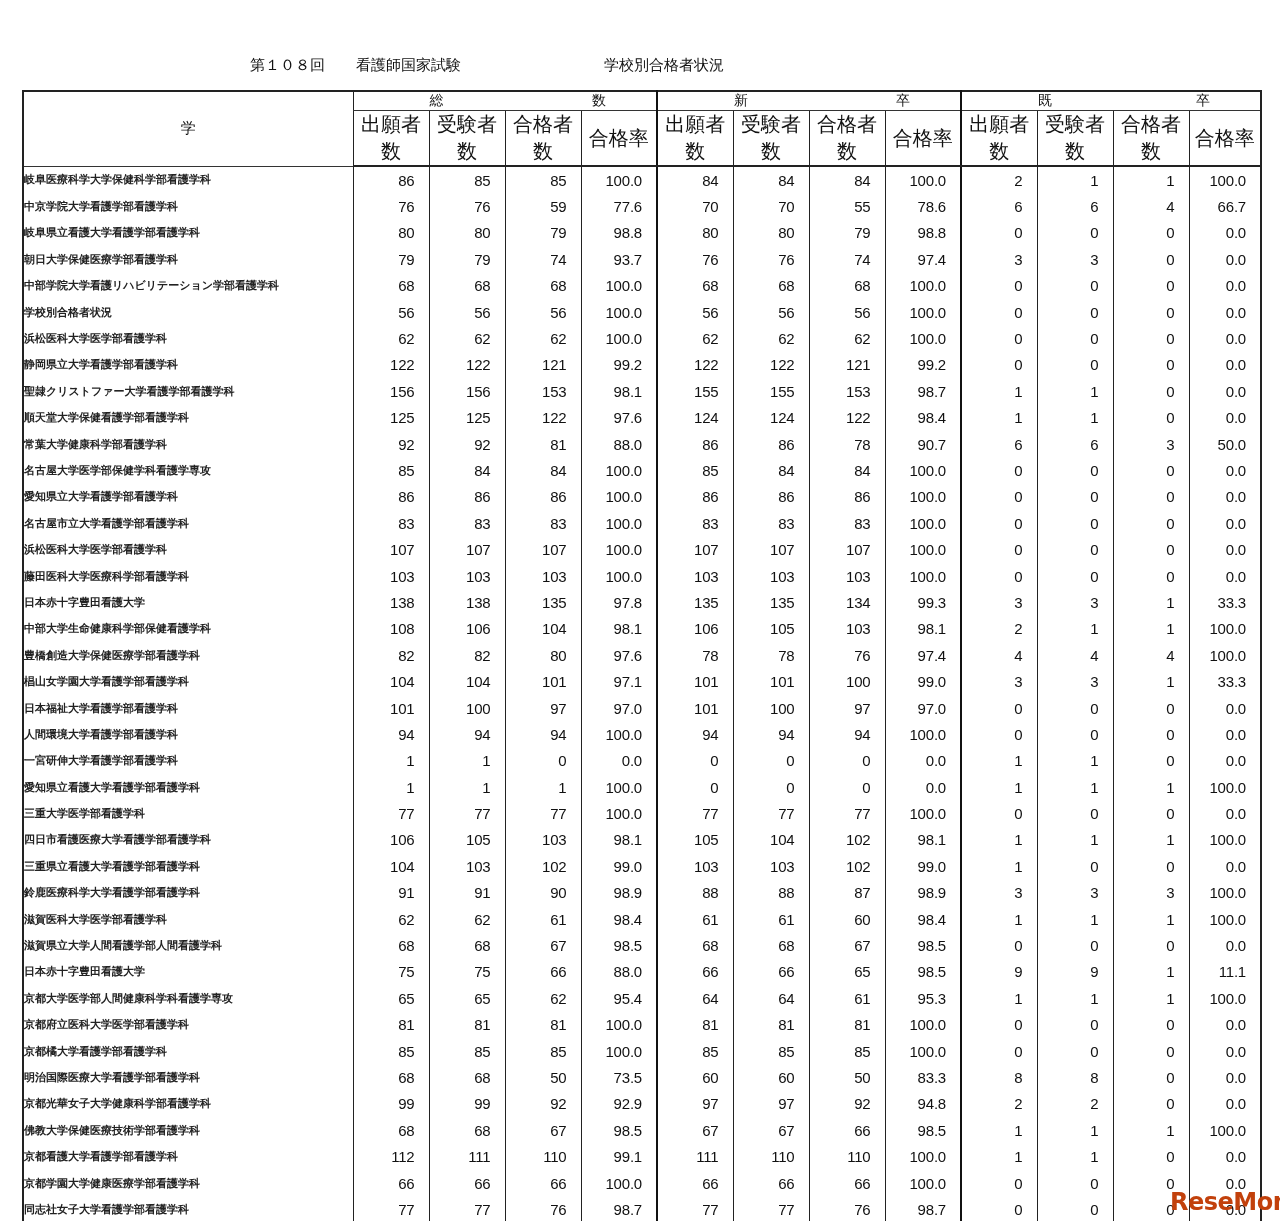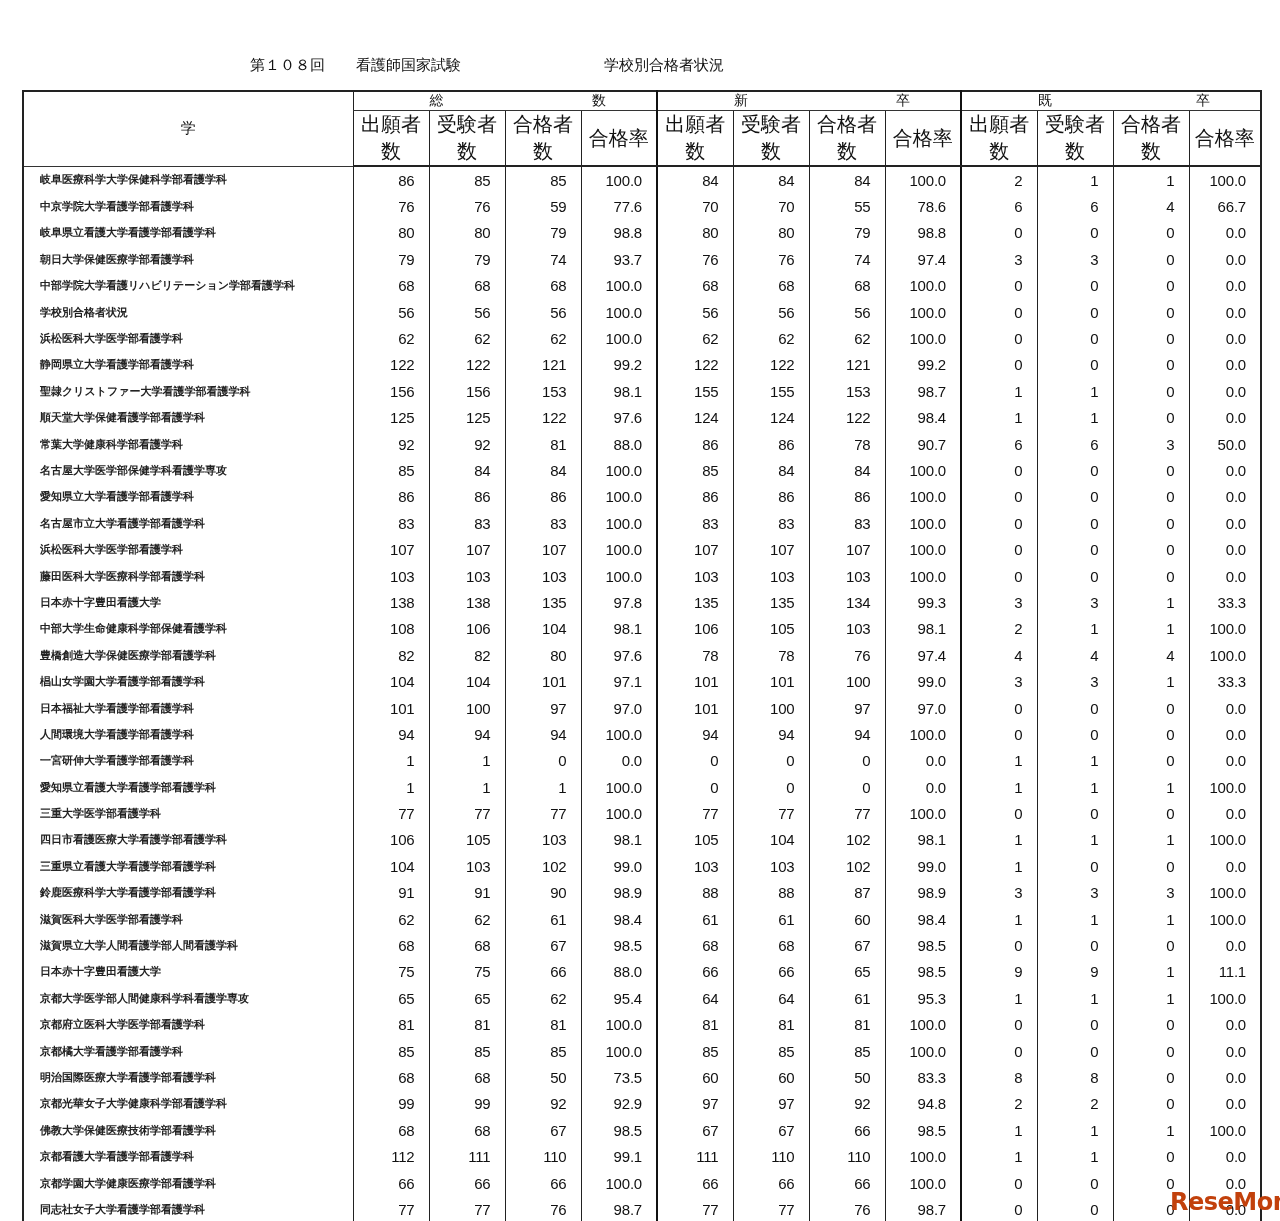--- a/index.html
+++ b/index.html
@@ -19,21 +19,21 @@
   col.lastrate { width:72px; }
   th, td { border-left:1.5px solid #222; padding:0; }
   th { font-weight:normal; font-family:"DejaVu Serif", serif; font-size:14px; }
   tr.h1 th { height:17px; border-bottom:1px solid #333; position:relative; }
   tr.h2 th { height:18px; font-size:20px; border-bottom:2px solid #222; border-right:1px dashed #555;margin-top:23px; }
   th.school { border-bottom:2px solid #222; font-size:15px; vertical-align:middle; }
   .grp { display:flex; justify-content:space-between; padding:0 50px 0 76px; }
   tbody td { height:26.4px; font-size:15px; text-align:right; padding-right:14px;
              font-family:"Liberation Sans Narrow","Liberation Sans", sans-serif;
              letter-spacing:-0.2px; border-right:1px dashed #777; }
-  tbody td.nm { text-align:left; padding-left:16px; padding-right:0; font-size:11px;
+  tbody td.nm { text-align:left; padding-right:0; font-size:11px;
                 font-family:"DejaVu Sans", sans-serif; font-weight:bold; color:#222;
                 letter-spacing:0; white-space:nowrap; overflow:hidden; }
   td.sep, th.sep { border-left:2px solid #111; }
   .watermark { position:absolute; left:1170px; top:1188px; font-family:"DejaVu Sans", sans-serif;
                font-weight:bold; font-size:24px; color:#c2410c; letter-spacing:-0.5px; }
 </style>
 </head>
 <body>
 
 <div class="title-row">

